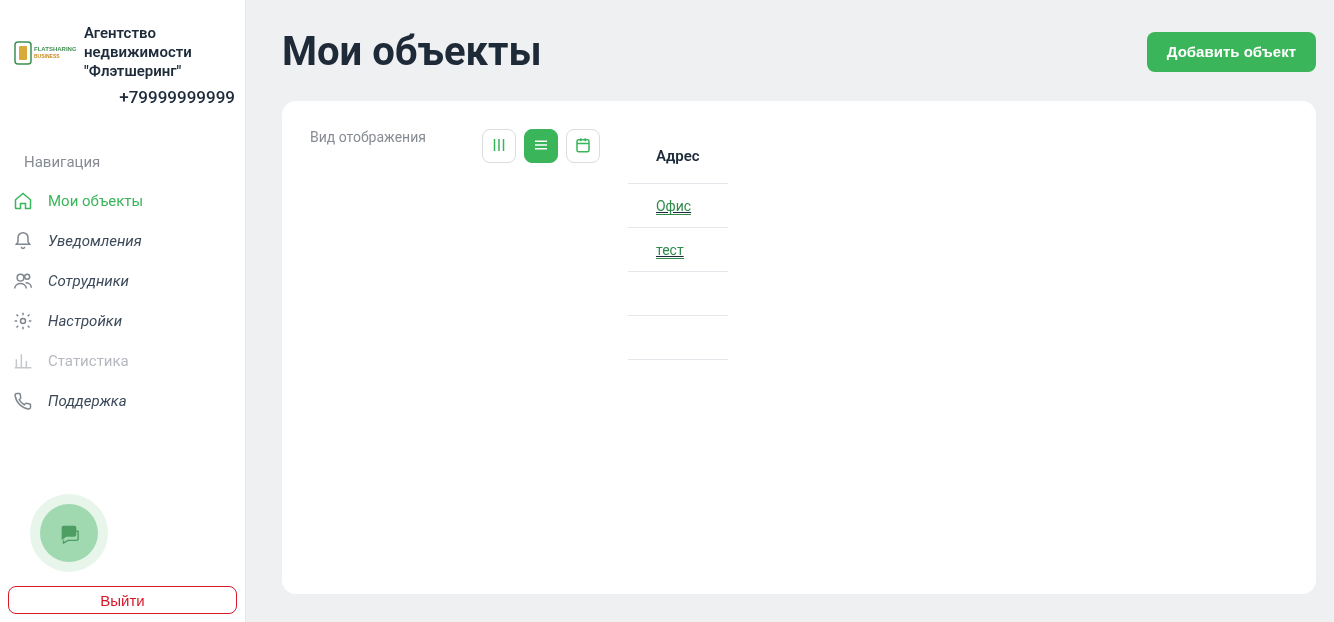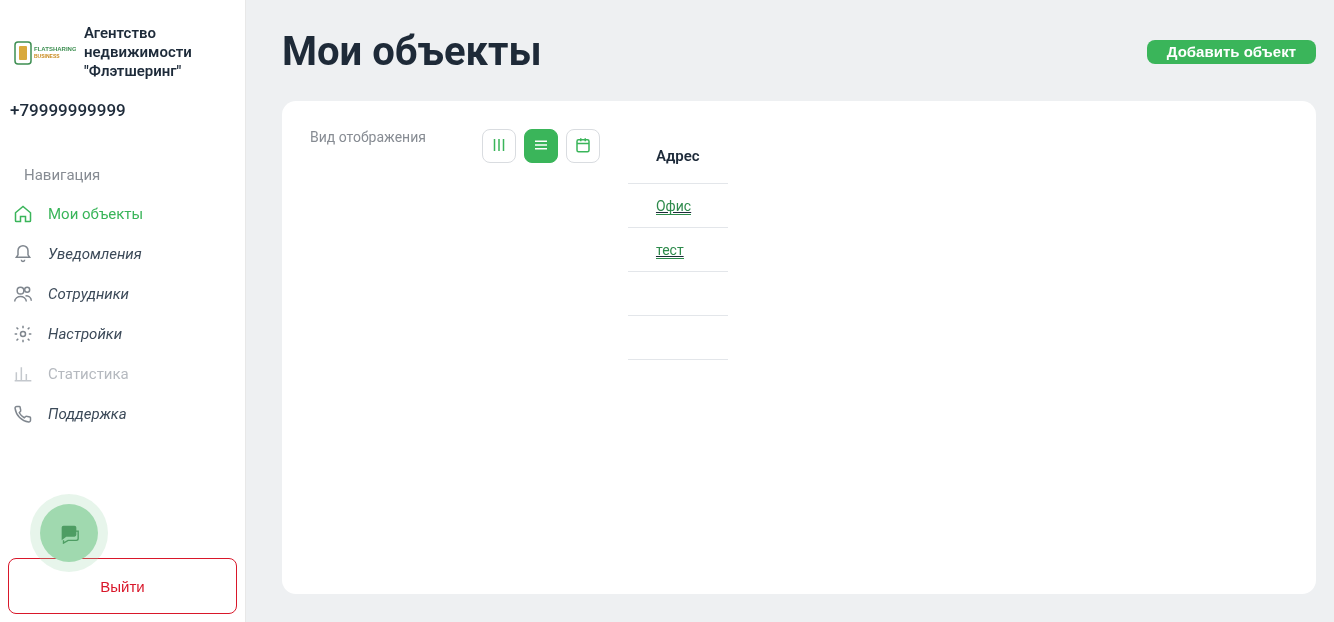--- a/index.html
+++ b/index.html
@@ -54,25 +54,25 @@
     justify-content:center;
     margin-top:14px;
   }
   .agency{
     font-size:15px;
     font-weight:600;
     line-height:1.25;
     color:var(--text);
   }
   .phone{
-    text-align:left;
+    text-align:right;
     font-size:17px;
     font-weight:500;
     color:var(--text);
-    margin-top:20px;
+    margin-top:7px;
   }
   .nav-title{
     padding:0 24px;
     color:var(--muted);
     font-size:15px;
     margin-top:36px;
     margin-bottom:10px;
   }
   .nav{
     display:flex;
@@ -115,21 +115,21 @@
   }
   .chat-bubble svg{width:22px;height:22px;fill:#4E9D63;}
 
   .logout{
     margin:8px;
     margin-top:auto;
     border:1px solid var(--red);
     color:var(--red);
     background:var(--white);
     border-radius:8px;
-    height:56px;
+    height:28px;
     display:flex;align-items:center;justify-content:center;
     font-size:15px;
     cursor:pointer;
   }
 
   .main{
     flex:1;
     padding:28px 18px 28px 36px;
     display:flex;
     flex-direction:column;
@@ -144,21 +144,21 @@
     font-size:40px;
     font-weight:700;
     color:#1E2A38;
   }
   .add-btn{
     background:var(--green);
     color:#fff;
     border:none;
     border-radius:8px;
     padding:0 20px;
-    height:24px;
+    height:40px;
     font-size:15px;
     font-weight:600;
     cursor:pointer;
   }
 
   .panel{
     background:var(--white);
     border-radius:14px;
     padding:28px 0 0 0;
     flex:1;

